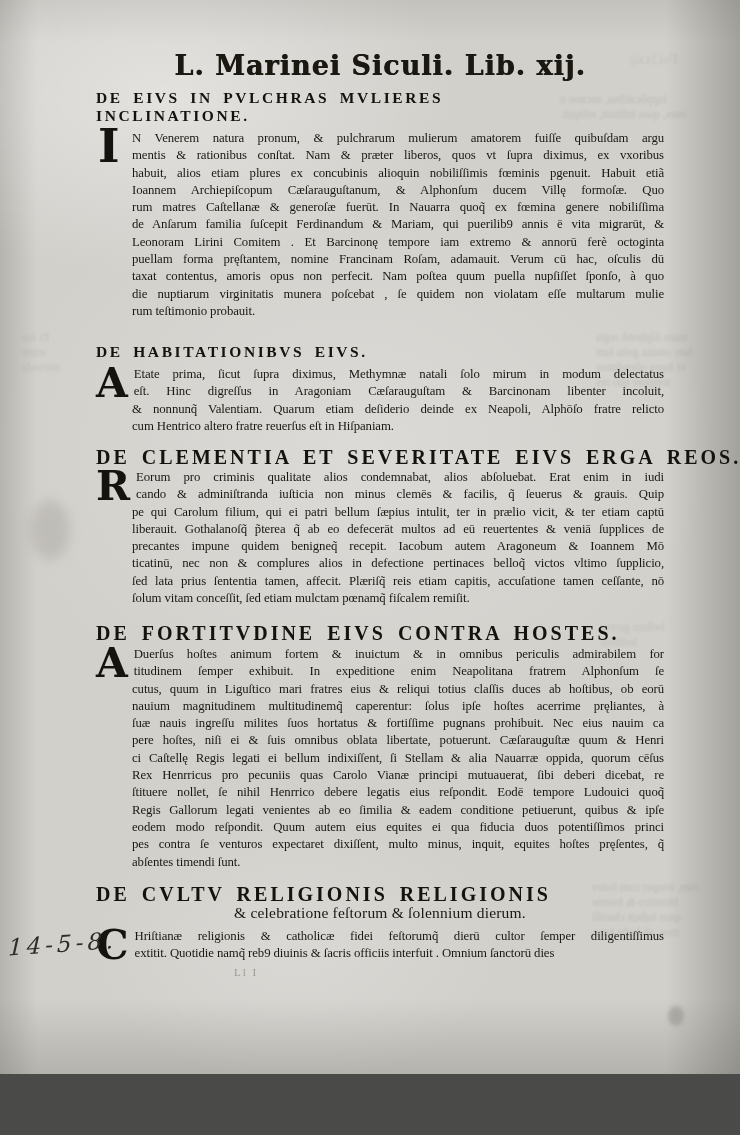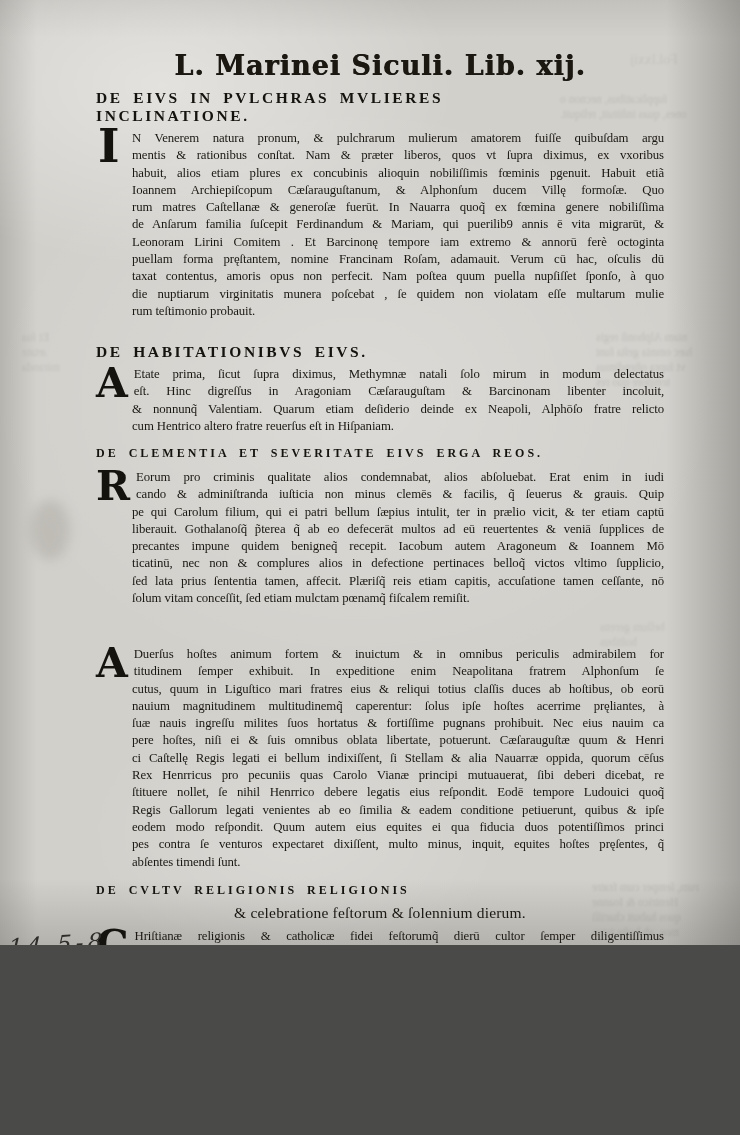--- a/index.html
+++ b/index.html
@@ -1,18 +1,18 @@
 <!DOCTYPE html>
 <html><head>
 <meta charset="utf-8">
 <style>
   html,body{margin:0;padding:0;}
   body{width:740px;height:1135px;overflow:hidden;background:#4a4a48;}
   .page{
-    position:relative;width:740px;height:945px;overflow:hidden;
+    position:relative;width:740px;height:1074px;overflow:hidden;
     background:
       radial-gradient(ellipse 420px 260px at 22% 9%, rgba(255,255,255,.38), transparent 70%),
       radial-gradient(ellipse 520px 420px at 48% 42%, rgba(255,255,255,.22), transparent 70%),
       radial-gradient(ellipse 300px 200px at 40% 88%, rgba(255,255,255,.18), transparent 70%),
       linear-gradient(to right, rgba(110,108,102,.28), transparent 5%, transparent 90%, rgba(88,86,82,.38)),
       linear-gradient(to bottom, rgba(130,128,122,.18), transparent 4%, transparent 93%, rgba(112,110,104,.30)),
       #d2d0cb;
     font-family:"Liberation Serif","DejaVu Serif",serif;
     color:#1b1812;
   }
@@ -21,21 +21,21 @@
     left:96px;width:568px;top:50px;text-align:center;
     font-size:27px;font-weight:700;letter-spacing:1px;
     text-shadow:0.6px 0 0 #1b1812;
     font-family:"DejaVu Serif","Liberation Serif",serif;
   }
   .hd{
     left:96px;width:568px;text-align:left;
     font-size:15.5px;letter-spacing:2.6px;word-spacing:4px;
     font-weight:600;white-space:nowrap;color:#15130e;
   }
-  .hd.big{font-size:12px;letter-spacing:3px;}
+  .hd.big{font-size:20px;letter-spacing:3px;}
   .subhd{
     left:96px;width:568px;text-align:center;
     font-size:15.5px;letter-spacing:0.2px;font-weight:500;color:#1b1812;
   }
   .para{
     left:96px;width:568px;
     font-size:12.8px;line-height:17.3px;letter-spacing:-0.1px;
     text-align:justify;color:#1b1812;
   }
   .para .tline{text-align:justify;text-align-last:justify;white-space:normal;height:17.3px;overflow:visible;margin-left:36px;}
@@ -94,20 +94,21 @@
     <span class="dc dc-2">A</span>
     <span><div class="tline">Etate prima, ſicut ſupra diximus, Methymnæ natali ſolo mirum in modum delectatus</div><div class="tline">eſt. Hinc digreſſus in Aragoniam Cæſarauguſtam &amp; Barcinonam libenter incoluit,</div><div class="tline">&amp; nonnunq̃ Valentiam. Quarum etiam deſiderio deinde ex Neapoli, Alphōſo fratre relicto</div><div class="tline last">cum Hentrico altero fratre reuerſus eſt in Hiſpaniam.</div></span>
   </div>
 
   <div class="abs hd big" style="top:446px;">DE CLEMENTIA ET SEVERITATE EIVS ERGA REOS.</div>
   <div class="abs para" style="top:469px;">
     <span class="dc dc-2">R</span>
     <span><div class="tline">Eorum pro criminis qualitate alios condemnabat, alios abſoluebat. Erat enim in iudi</div><div class="tline">cando &amp; adminiſtranda iuſticia non minus clemēs &amp; facilis, q̃ ſeuerus &amp; grauis. Quip</div><div class="tline">pe qui Carolum filium, qui ei patri bellum ſæpius intulit, ter in prælio vicit, &amp; ter etiam captū</div><div class="tline">liberauit. Gothalanoſq̃ p̃terea q̃ ab eo defecerāt multos ad eū reuertentes &amp; veniā ſupplices de</div><div class="tline">precantes impune quidem benigneq̃ recepit. Iacobum autem Aragoneum &amp; Ioannem Mō</div><div class="tline">ticatinū, nec non &amp; complures alios in defectione pertinaces belloq̃ victos vltimo ſupplicio,</div><div class="tline">ſed lata prius ſententia tamen, affecit. Plæriſq̃ reis etiam capitis, accuſatione tamen ceſſante, nō</div><div class="tline last">ſolum vitam conceſſit, ſed etiam mulctam pœnamq̃ fiſcalem remiſit.</div></span>
   </div>
 
+  <div class="abs hd big" style="top:622px;">DE FORTITVDINE EIVS CONTRA HOSTES.</div>
   <div class="abs para" style="top:646px;">
     <span class="dc dc-2">A</span>
     <span><div class="tline">Duerſus hoſtes animum fortem &amp; inuictum &amp; in omnibus periculis admirabilem for</div><div class="tline">titudinem ſemper exhibuit. In expeditione enim Neapolitana fratrem Alphonſum ſe</div><div class="tline">cutus, quum in Liguſtico mari fratres eius &amp; reliqui totius claſſis duces ab hoſtibus, ob eorū</div><div class="tline">nauium magnitudinem multitudinemq̃ caperentur: ſolus ipſe hoſtes acerrime pręliantes, à</div><div class="tline">ſuæ nauis ingreſſu milites ſuos hortatus &amp; fortiſſime pugnans prohibuit. Nec eius nauim ca</div><div class="tline">pere hoſtes, niſi ei &amp; ſuis omnibus oblata libertate, potuerunt. Cæſarauguſtæ quum &amp; Henri</div><div class="tline">ci Caſtellę Regis legati ei bellum indixiſſent, ſi Stellam &amp; alia Nauarræ oppida, quorum cēſus</div><div class="tline">Rex Henrricus pro pecuniis quas Carolo Vianæ principi mutuauerat, ſibi deberi dicebat, re</div><div class="tline">ſtituere nollet, ſe nihil Henrrico debere legatis eius reſpondit. Eodē tempore Ludouici quoq̃</div><div class="tline">Regis Gallorum legati venientes ab eo ſimilia &amp; eadem conditione petiuerunt, quibus &amp; ipſe</div><div class="tline">eodem modo reſpondit. Quum autem eius equites ei qua fiducia duos potentiſſimos princi</div><div class="tline">pes contra ſe venturos expectaret dixiſſent, multo minus, inquit, equites hoſtes pręſentes, q̃</div><div class="tline last">abſentes timendi ſunt.</div></span>
   </div>
 
   <div class="abs hd big" style="top:883px;">DE CVLTV RELIGIONIS RELIGIONIS</div>
   <div class="abs subhd" style="top:904px;">&amp; celebratione feſtorum &amp; ſolennium dierum.</div>
   <div class="abs para" style="top:928px;">
     <span class="dc dc-2">C</span>
     <span><div class="tline">Hriſtianæ religionis &amp; catholicæ fidei feſtorumq̃ dierū cultor ſemper diligentiſſimus</div><div class="tline last">extitit. Quotidie namq̃ reb9 diuinis &amp; ſacris officiis interfuit . Omnium ſanctorū dies</div></span>

